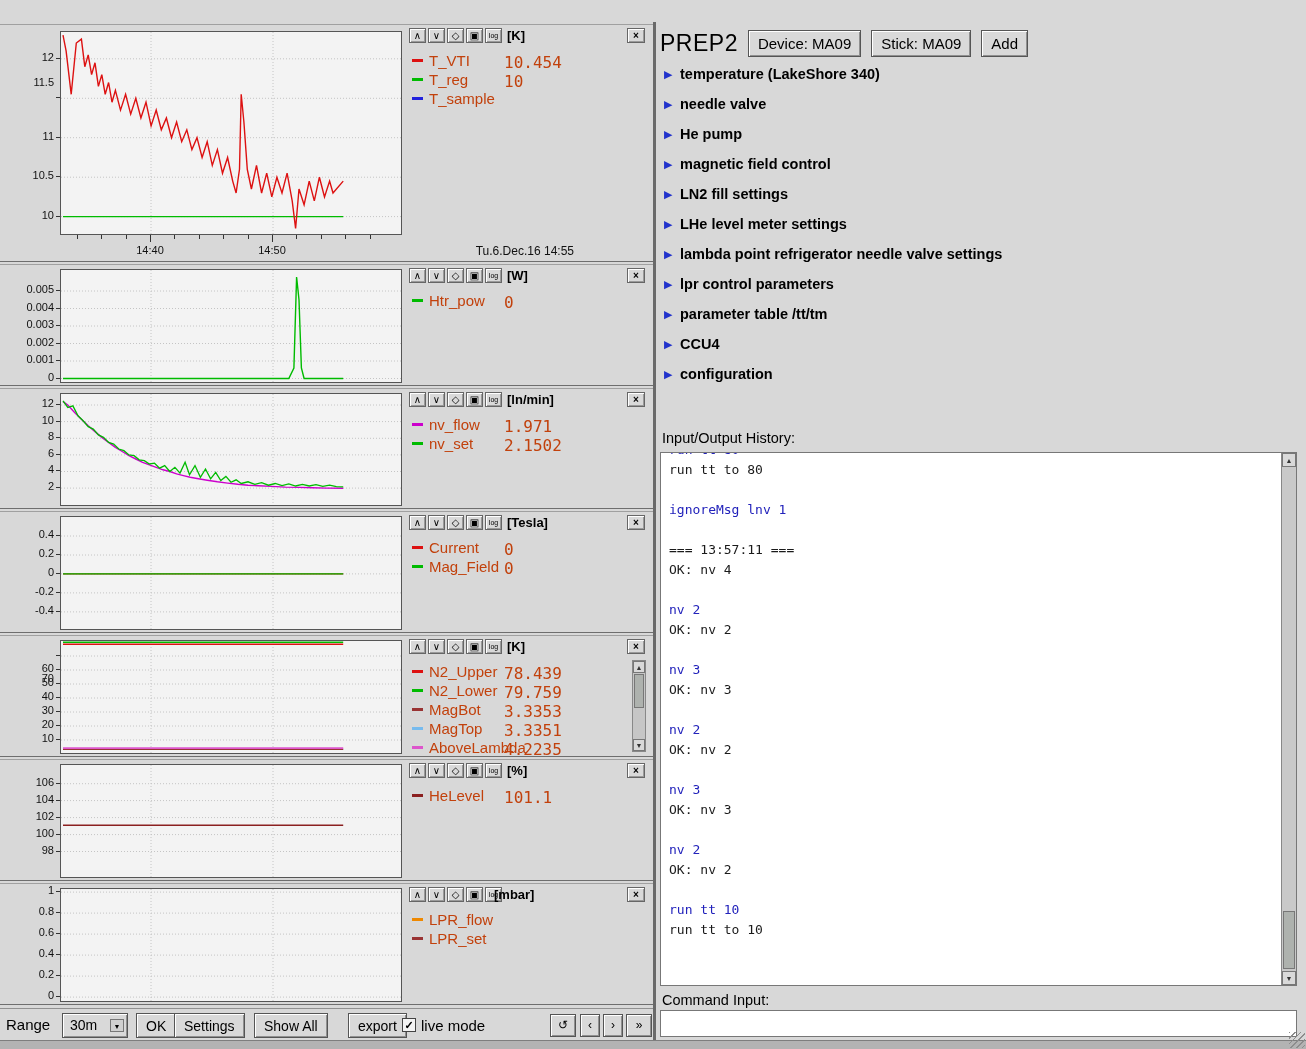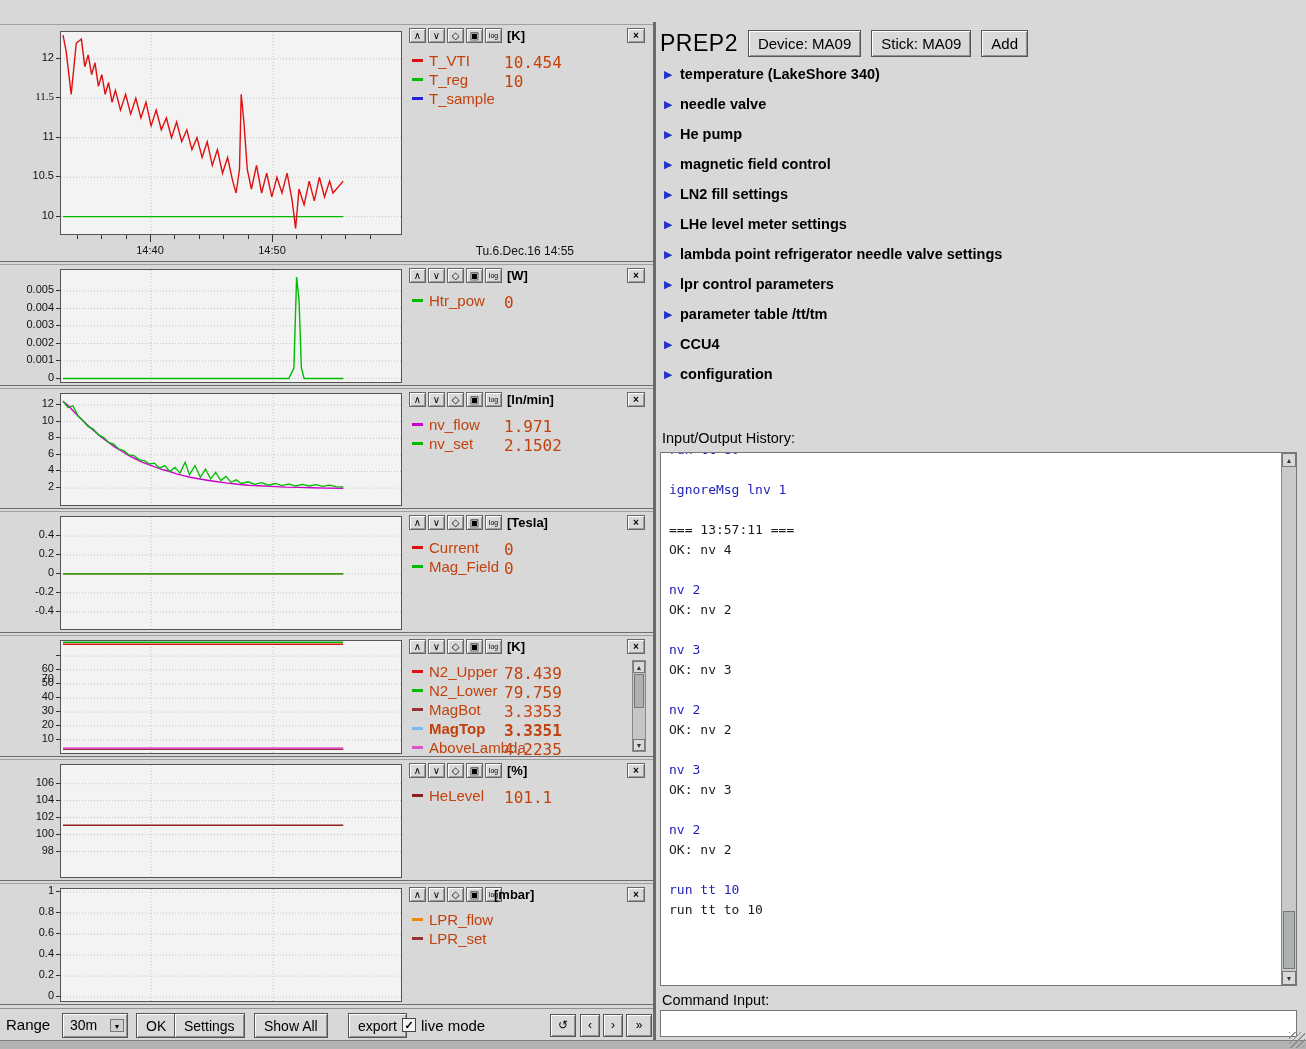--- a/index.html
+++ b/index.html
@@ -165,20 +165,21 @@
         <div class="tri">▶</div>
         <div class="seclabel">configuration</div>
       </div>
     </div>
 
   <div id="io-label">Input/Output History:</div>
 
   <div id="console">
     <div id="console-lines">
         <div class="cline ln-b">run tt 80</div>
+        <div class="cline ln-k">run tt to 80</div>
         <div class="cline ln-k">&nbsp;</div>
         <div class="cline ln-b">ignoreMsg lnv 1</div>
         <div class="cline ln-k">&nbsp;</div>
         <div class="cline ln-k">=== 13:57:11 ===</div>
         <div class="cline ln-k">OK: nv 4</div>
         <div class="cline ln-k">&nbsp;</div>
         <div class="cline ln-b">nv 2</div>
         <div class="cline ln-k">OK: nv 2</div>
         <div class="cline ln-k">&nbsp;</div>
         <div class="cline ln-b">nv 3</div>
@@ -205,21 +206,21 @@
 
   <div id="cmd-label">Command Input:</div>
   <input id="cmd-input" value="" style="">
 
   <div id="bottom-strip"></div>
   <div id="resize-grip"></div>
 
 <div class="panel" style="top: 24px; height: 238px;">
       <div class="ylab" style="top: 25.8281px;">12</div>
       <div class="ytick" style="top: 32.8281px;"></div>
-      <div class="ylab" style="top: 65px; font-family: Liberation Serif, serif;">11.5</div>
+      <div class="ylab" style="top: 51px;">11.5</div>
       <div class="ytick" style="top: 72.2812px;"></div>
       <div class="ylab" style="top: 104.734px;">11</div>
       <div class="ytick" style="top: 111.734px;"></div>
       <div class="ylab" style="top: 144.187px;">10.5</div>
       <div class="ytick" style="top: 151.187px;"></div>
       <div class="ylab" style="top: 183.641px;">10</div>
       <div class="ytick" style="top: 190.641px;"></div>
       <div class="plot" style="left: 60px; top: 6px; width: 340px; height: 202px;">
         <svg width="340" height="202">
           <line x1="0" x2="340" y1="26.8" y2="26.8" stroke="#c4c4c4" stroke-dasharray="1,2"></line>
@@ -455,21 +456,21 @@
         <div class="lrow" style="top: 45px;">
           <div class="swatch" style="background: rgb(0, 187, 0);"></div>
           <div class="lname">N2_Lower</div>
           <div class="lval">79.759</div>
         </div>
         <div class="lrow" style="top: 64px;">
           <div class="swatch" style="background: rgb(153, 51, 51);"></div>
           <div class="lname">MagBot</div>
           <div class="lval">3.3353</div>
         </div>
-        <div class="lrow" style="top: 83px; font-weight: bold;">
+        <div class="lrow" style="top: 83px;">
           <div class="swatch" style="background: rgb(119, 187, 238);"></div>
           <div class="lname">MagTop</div>
           <div class="lval">3.3351</div>
         </div>
         <div class="lrow" style="top: 102px;">
           <div class="swatch" style="background: rgb(221, 85, 204);"></div>
           <div class="lname">AboveLambda</div>
           <div class="lval">4.2235</div>
         </div>
         <div class="lsb">

